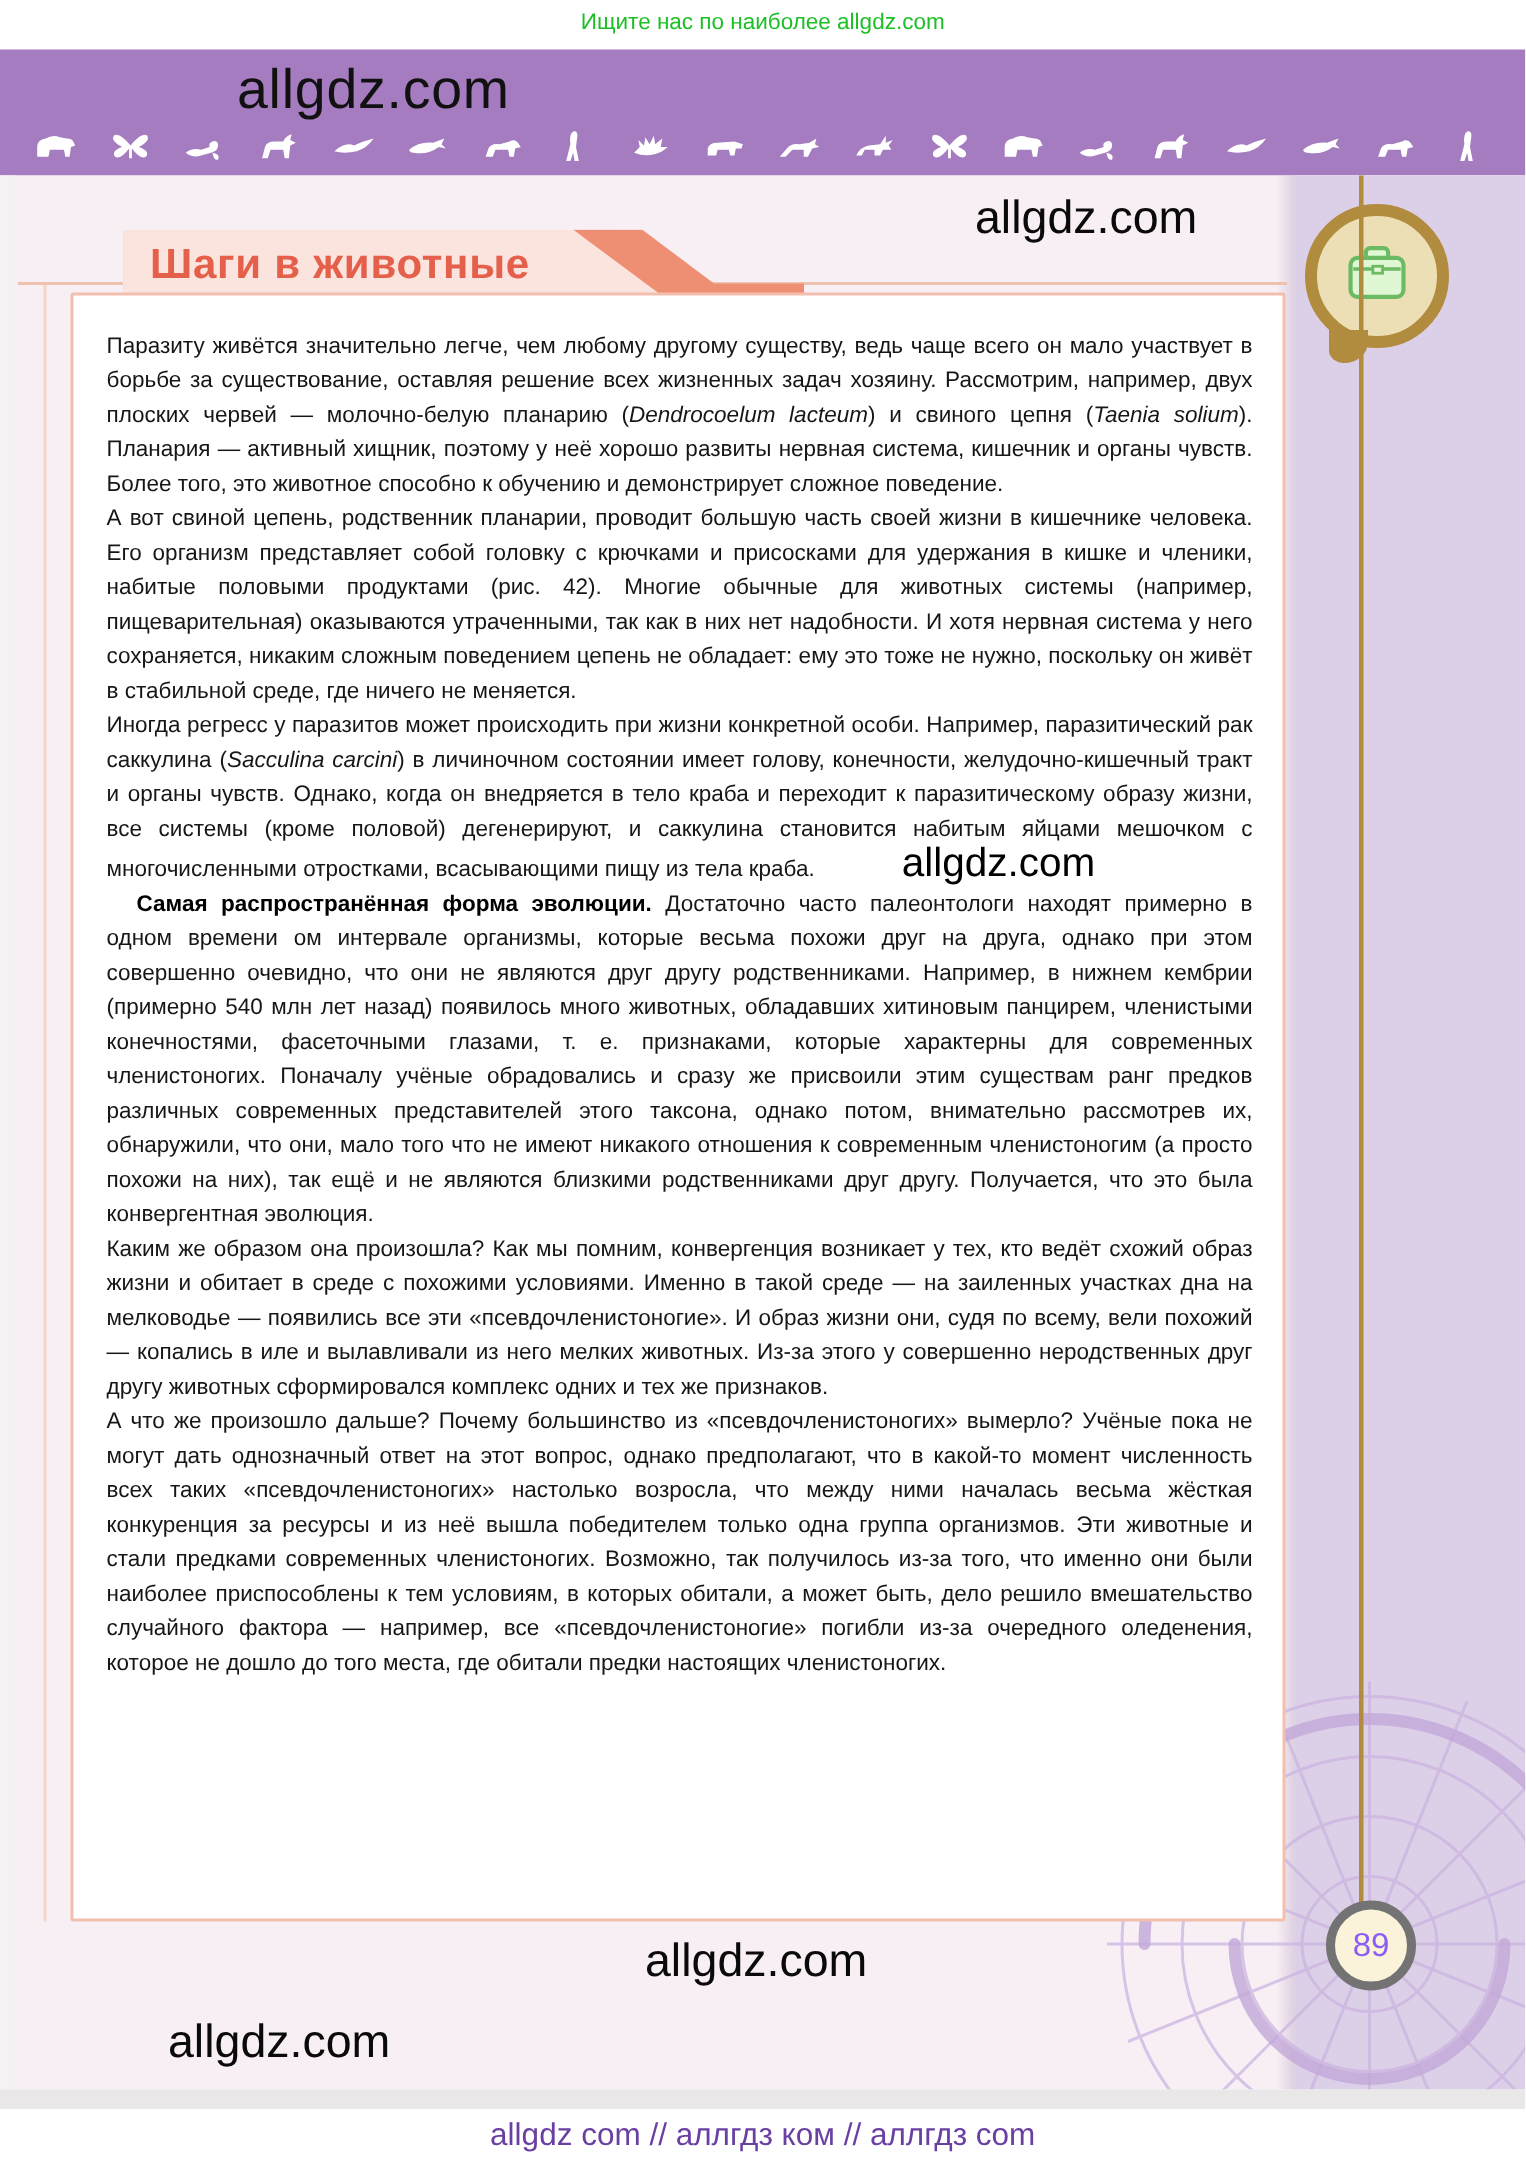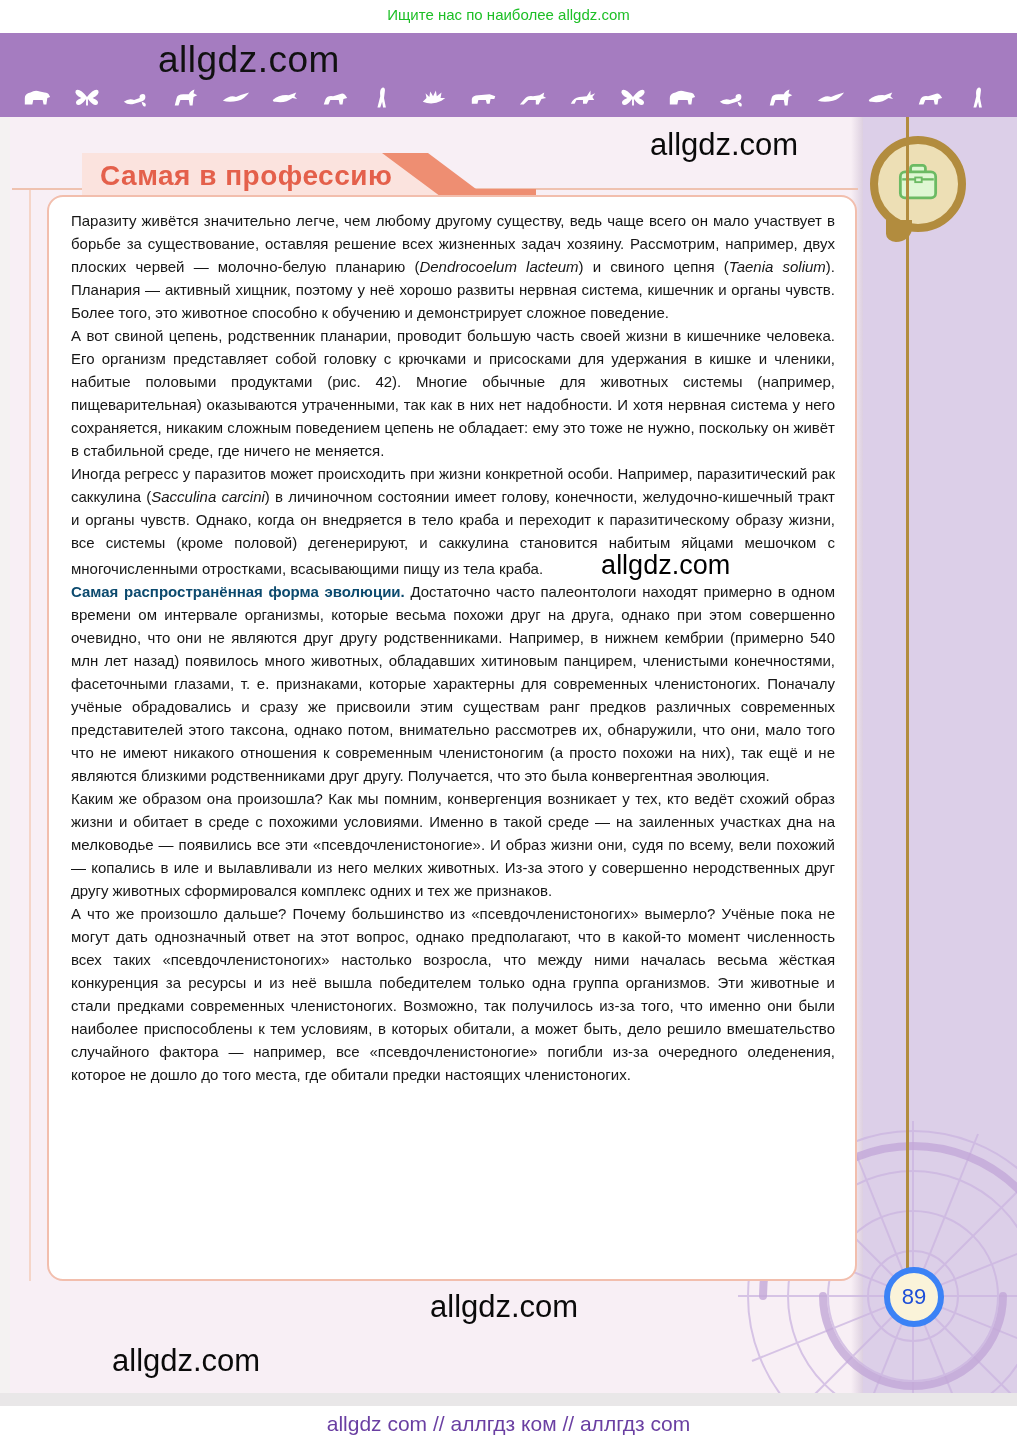--- a/index.html
+++ b/index.html
@@ -22,41 +22,41 @@
       background:linear-gradient(to right,rgba(180,160,190,0),rgba(170,150,185,.35));}
   .web{position:absolute;left:716px;top:938px;width:301px;height:338px;}
   .gold-line{position:absolute;left:906px;top:0;width:3px;height:1172px;background:#b28c3e;z-index:3;}
   
   .badge{position:absolute;left:870px;top:19px;width:80px;height:80px;border:8px solid #b28c3e;
          border-radius:50%;background:#eddfb5;z-index:2;}
   .badge-tail{position:absolute;left:886px;top:103px;width:26px;height:22px;background:#b28c3e;
          border-radius:0 0 90% 55%;z-index:2;}
   .badge svg{position:absolute;left:14px;top:14px;width:52px;height:52px;z-index:5;}
   
-  .pagenum{position:absolute;left:884px;top:1150px;width:48px;height:48px;border:6px solid #3b82f6;
+  .pagenum{position:absolute;left:884px;top:1150px;width:48px;height:48px;border:6px solid #737373;
            border-radius:50%;background:#faf3d9;z-index:4;display:flex;align-items:center;
-           justify-content:center;font-size:22px;color:#1d4ed8;}
+           justify-content:center;font-size:22px;color:#8b5cf6;}
   
   .line-h{position:absolute;left:12px;top:71px;width:846px;height:2px;background:#efc2b0;z-index:1;}
   .line-v{position:absolute;left:29px;top:73px;width:2px;height:1091px;background:#f5d5c8;z-index:1;}
   
   .banner{position:absolute;left:82px;top:36px;width:454px;height:52px;z-index:2;}
   .banner-bg{position:absolute;inset:0;background:#fbe3de;
              clip-path:polygon(0 0,330px 0,400px 52px,0 52px);}
   .banner-stripe{position:absolute;inset:0;background:#ee8e72;
              clip-path:polygon(300px 0,346px 0,394px 36px,454px 36px,454px 52px,370px 52px);}
   .banner-title{position:absolute;left:18px;top:7px;margin:0;font-size:28px;font-weight:bold;
              color:#e4604b;letter-spacing:.5px;}
   
   .content-box{position:absolute;left:47px;top:78px;width:810px;height:1086px;background:#ffffff;
-             border:2px solid #f2bead;border-radius:16px;z-index:2;box-sizing:border-box;
-             padding:12px 20px 0 22px;overflow:hidden;}
+             border:2px solid #f2bead;border-radius:2px;z-index:2;box-sizing:border-box;
+             padding:22px 20px 0 22px;overflow:hidden;}
   .article p{margin:0;font-size:15px;line-height:23px;color:#161616;text-align:justify;}
   .run-i{font-style:italic;}
-  .run-lead{font-weight:bold;color:#0c4a6e;}
+  .run-lead{font-weight:bold;color:#000000;margin-left:20px;}
   .run-wm{display:inline-block;font-size:27px;line-height:23px;color:#000;margin-left:58px;
           vertical-align:baseline;}
   
   .wm{position:absolute;color:#0a0a0a;z-index:3;}
   .wm-top-right{left:650px;top:10px;font-size:31px;}
   .wm-bottom-center{left:430px;top:1172px;font-size:31px;}
   .wm-bottom-left{left:112px;top:1226px;font-size:31px;}
   
   .grey-strip{position:absolute;left:0;top:1393px;width:100%;height:13px;background:#e9e7e8;}
   .footer{position:absolute;left:0;top:1412px;width:100%;text-align:center;font-size:21px;
@@ -216,21 +216,21 @@
     <div class="pagenum">
       <span>89</span>
     </div>
 
     <div class="line-h"></div>
     <div class="line-v"></div>
 
     <div class="banner">
       <div class="banner-bg"></div>
       <div class="banner-stripe"></div>
-      <h1 class="banner-title">Самая в профессию</h1>
+      <h1 class="banner-title">Шаги в животные</h1>
     </div>
 
     <div class="content-box">
       <div class="article">
           <p><span class="run-n">Паразиту живётся значительно легче, чем любому другому существу, ведь чаще всего он мало участвует в борьбе за существование, оставляя решение всех жизненных задач хозяину. Рассмотрим, например, двух плоских червей — молочно-белую планарию (</span><span class="run-i">Dendrocoelum lacteum</span><span class="run-n">) и свиного цепня (</span><span class="run-i">Taenia solium</span><span class="run-n">). Планария — активный хищник, поэтому у неё хорошо развиты нервная система, кишечник и органы чувств. Более того, это животное способно к обучению и демонстрирует сложное поведение.</span></p>
           <p><span class="run-n">А вот свиной цепень, родственник планарии, проводит большую часть своей жизни в кишечнике человека. Его организм представляет собой головку с крючками и присосками для удержания в кишке и членики, набитые половыми продуктами (рис. 42). Многие обычные для животных системы (например, пищеварительная) оказываются утраченными, так как в них нет надобности. И хотя нервная система у него сохраняется, никаким сложным поведением цепень не обладает: ему это тоже не нужно, поскольку он живёт в стабильной среде, где ничего не меняется.</span></p>
           <p><span class="run-n">Иногда регресс у паразитов может происходить при жизни конкретной особи. Например, паразитический рак саккулина (</span><span class="run-i">Sacculina carcini</span><span class="run-n">) в личиночном состоянии имеет голову, конечности, желудочно-кишечный тракт и органы чувств. Однако, когда он внедряется в тело краба и переходит к паразитическому образу жизни, все системы (кроме половой) дегенерируют, и саккулина становится набитым яйцами мешочком с многочисленными отростками, всасывающими пищу из тела краба.</span><span class="run-wm">allgdz.com</span></p>
           <p><span class="run-lead">Самая распространённая форма эволюции.</span><span class="run-n"> Достаточно часто палеонтологи находят примерно в одном времени ом интервале организмы, которые весьма похожи друг на друга, однако при этом совершенно очевидно, что они не являются друг другу родственниками. Например, в нижнем кембрии (примерно 540 млн лет назад) появилось много животных, обладавших хитиновым панцирем, членистыми конечностями, фасеточными глазами, т. е. признаками, которые характерны для современных членистоногих. Поначалу учёные обрадовались и сразу же присвоили этим существам ранг предков различных современных представителей этого таксона, однако потом, внимательно рассмотрев их, обнаружили, что они, мало того что не имеют никакого отношения к современным членистоногим (а просто похожи на них), так ещё и не являются близкими родственниками друг другу. Получается, что это была конвергентная эволюция.</span></p>
           <p><span class="run-n">Каким же образом она произошла? Как мы помним, конвергенция возникает у тех, кто ведёт схожий образ жизни и обитает в среде с похожими условиями. Именно в такой среде — на заиленных участках дна на мелководье — появились все эти «псевдочленистоногие». И образ жизни они, судя по всему, вели похожий — копались в иле и вылавливали из него мелких животных. Из-за этого у совершенно неродственных друг другу животных сформировался комплекс одних и тех же признаков.</span></p>
           <p><span class="run-n">А что же произошло дальше? Почему большинство из «псевдочленистоногих» вымерло? Учёные пока не могут дать однозначный ответ на этот вопрос, однако предполагают, что в какой-то момент численность всех таких «псевдочленистоногих» настолько возросла, что между ними началась весьма жёсткая конкуренция за ресурсы и из неё вышла победителем только одна группа организмов. Эти животные и стали предками современных членистоногих. Возможно, так получилось из-за того, что именно они были наиболее приспособлены к тем условиям, в которых обитали, а может быть, дело решило вмешательство случайного фактора — например, все «псевдочленистоногие» погибли из-за очередного оледенения, которое не дошло до того места, где обитали предки настоящих членистоногих.</span></p>

